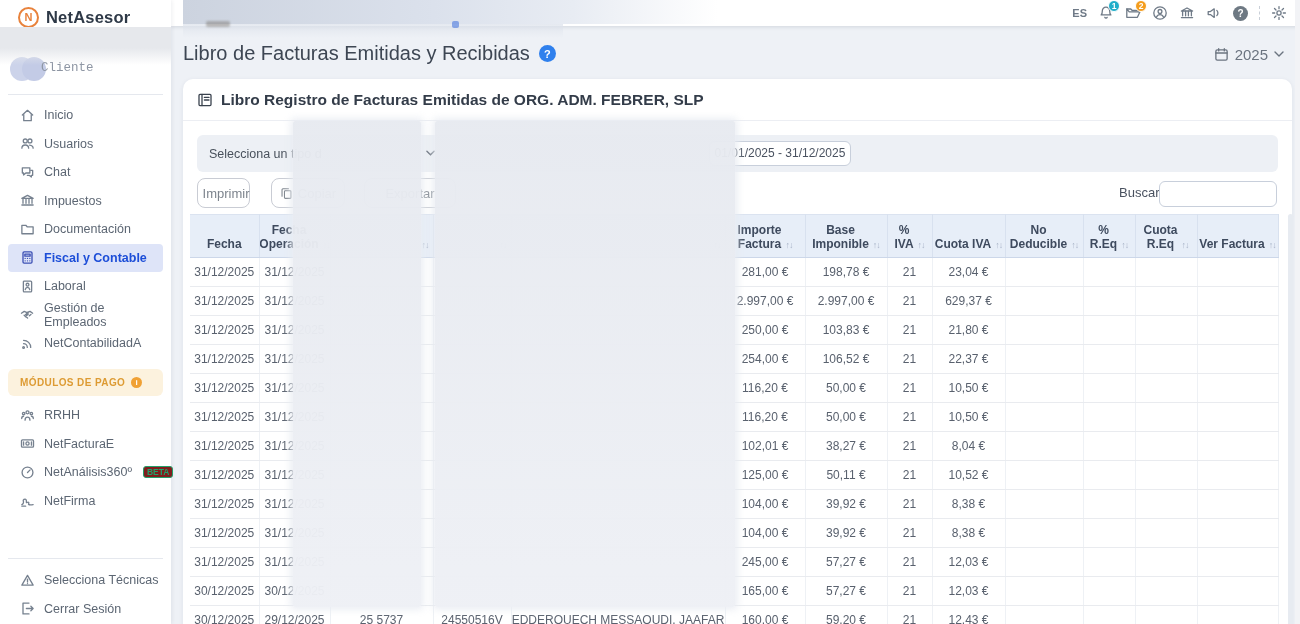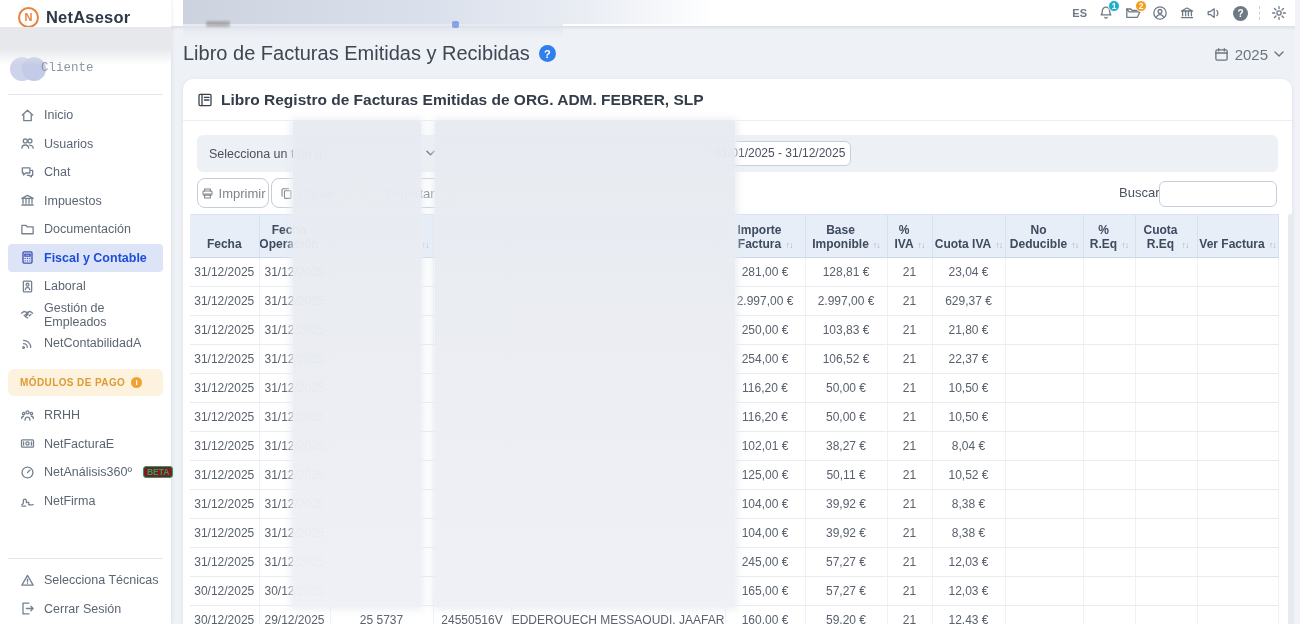--- a/index.html
+++ b/index.html
@@ -85,21 +85,21 @@
   .date-input { position:absolute; left:512px; top:6px; width:142px; height:25px; background:#fff;
     border:1px solid #c8cfdb; border-radius:6px; font-size:12px; color:#4a5260; text-align:center;
     line-height:23px; white-space:nowrap; overflow:hidden; cursor:text; }
 
   .toolbar { position:absolute; left:0; top:99px; width:1109px; height:30px; }
   .btn { position:absolute; top:0; height:30px; background:#fff; border:1px solid #c9ccd4;
     border-radius:8px; display:flex; align-items:center; justify-content:center; gap:5px;
     font-size:13px; color:#7d848d; cursor:pointer; }
   .btn svg { width:13px; height:13px; stroke:#7d848d; stroke-width:1.3; fill:none;
     stroke-linecap:round; stroke-linejoin:round; }
-  .btn-print { left:14px; width:72px; }
+  .btn-print { left:14px; width:53px; }
   .btn-copy { left:88px; width:74px; }
   .btn-export { left:181px; width:92px; }
   .search-label { position:absolute; left:936px; top:7px; font-size:13px; color:#4a5260; }
   .search-input { position:absolute; left:976px; top:3px; width:118px; height:26px; background:#fff;
     border:1px solid #c8cfdb; border-radius:6px; font-size:12px; color:#4a5260; padding:0 7px;
     outline:none; font-family:inherit; }
 
   
   .table-wrap { position:absolute; left:7px; top:135px; width:1088px; }
   table { border-collapse:collapse; table-layout:fixed; width:1088px; }
@@ -527,21 +527,21 @@
               </tr>
             </thead>
           <tbody>
               <tr>
                 <td>31/12/2025</td>
                 <td>31/12/2025</td>
                 <td></td>
                 <td></td>
                 <td></td>
                 <td>281,00 €</td>
-                <td>128,81 €</td>
+                <td>198,78 €</td>
                 <td>21</td>
                 <td>23,04 €</td>
                 <td></td>
                 <td></td>
                 <td></td>
                 <td></td>
               </tr>
               <tr>
                 <td>31/12/2025</td>
                 <td>31/12/2025</td>

